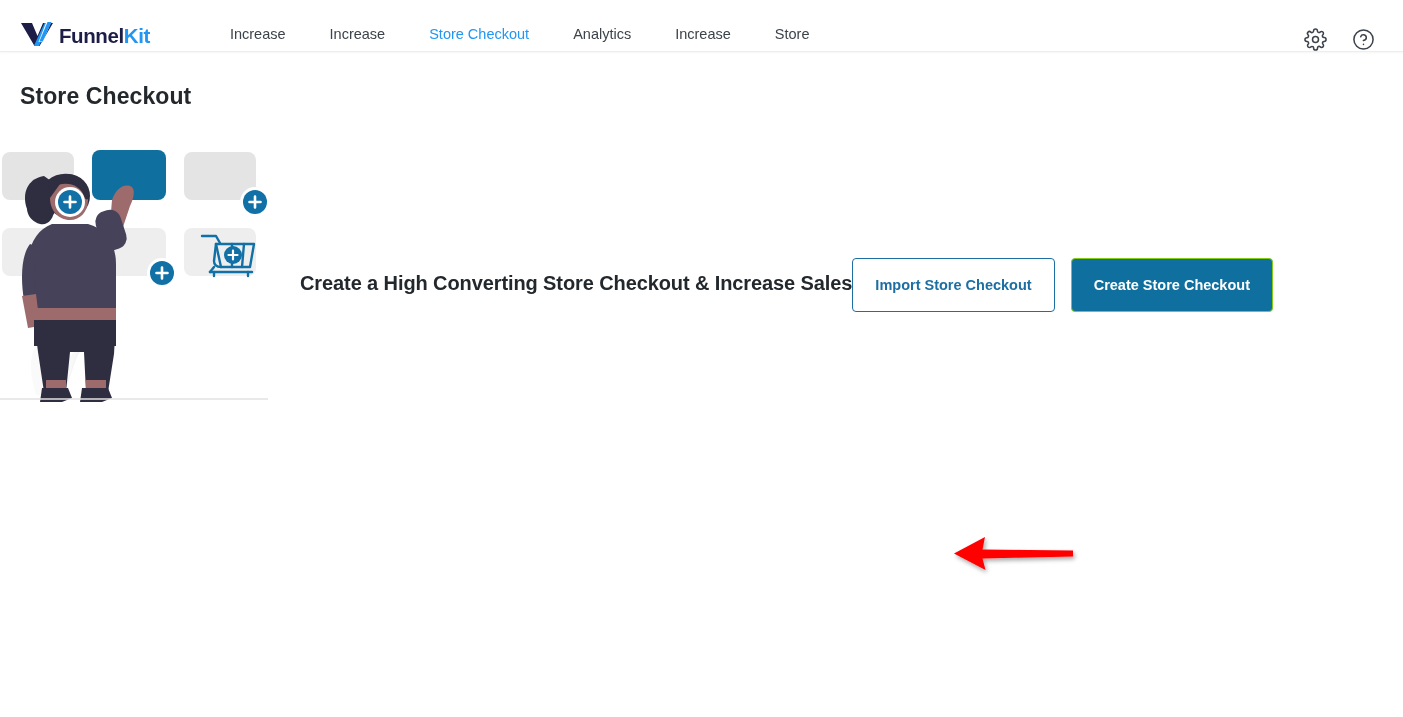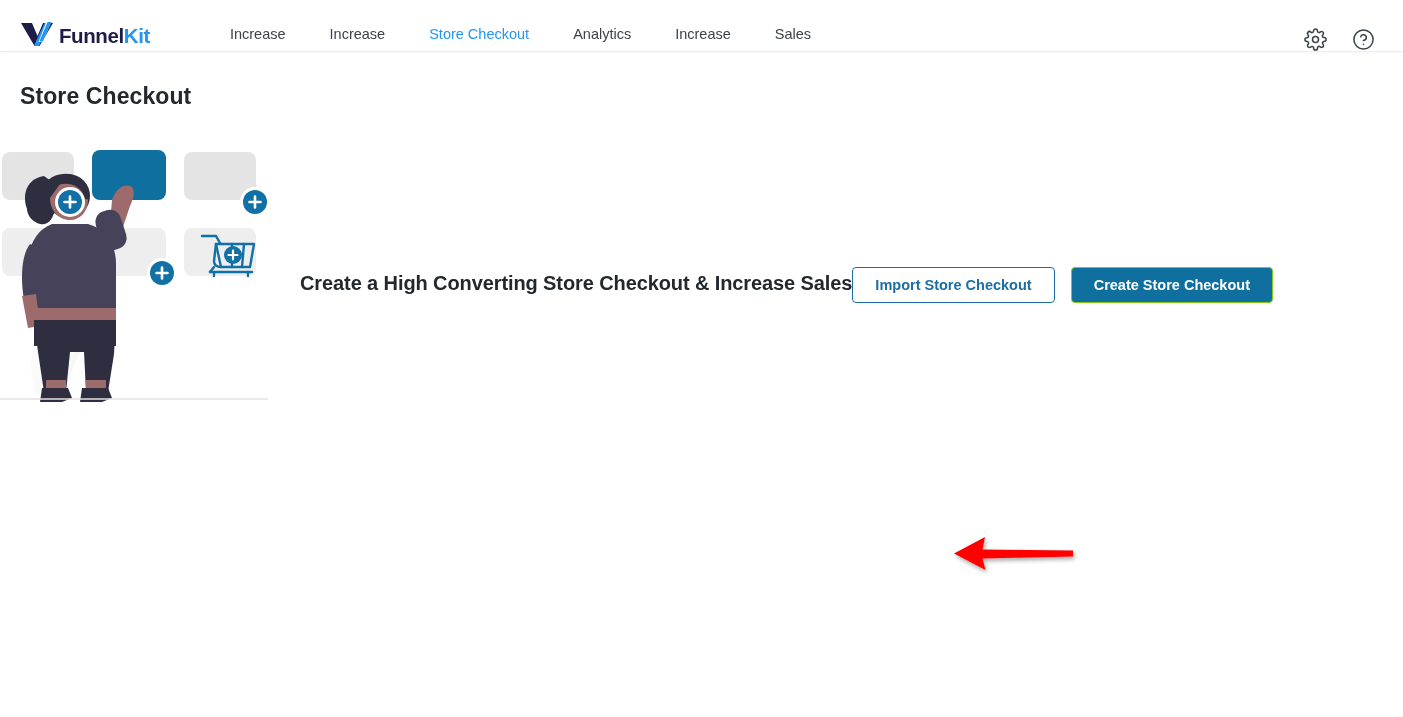--- a/index.html
+++ b/index.html
@@ -126,21 +126,21 @@
     align-items: center;
     gap: 16px;
     margin-top: 28px;
   }
   .btn {
     font-family: "Liberation Sans", sans-serif;
     font-size: 14.5px;
     font-weight: bold;
     border-radius: 4px;
     padding: 0 22px;
-    height: 36px;
+    height: 54px;
     display: inline-flex;
     align-items: center;
     justify-content: center;
     cursor: pointer;
     white-space: nowrap;
     line-height: 1;
   }
   .btn-outline {
     background: #ffffff;
     color: #1d6fa3;
@@ -181,21 +181,21 @@
       <span class="b-funnel">Funnel</span><span class="b-kit">Kit</span>
     </span>
   </div>
 
   <nav class="mainnav">
     <a class="navitem" href="#">Increase</a>
     <a class="navitem" href="#">Increase</a>
     <a class="navitem active" href="#">Store Checkout</a>
     <a class="navitem" href="#">Analytics</a>
     <a class="navitem" href="#">Increase</a>
-    <a class="navitem" href="#">Sales</a>
+    <a class="navitem" href="#">Store</a>
   </nav>
 
   <div class="topbar-right">
     <div class="iconbtn" title="Settings">
       <svg width="23" height="23" viewBox="0 0 24 24" fill="none" stroke="#3c434a" stroke-width="1.6" stroke-linecap="round" stroke-linejoin="round">
         <circle cx="12" cy="12" r="3.1"></circle>
         <path d="M19.4 15a1.65 1.65 0 0 0 .33 1.82l.06.06a2 2 0 1 1-2.83 2.83l-.06-.06a1.65 1.65 0 0 0-1.82-.33 1.65 1.65 0 0 0-1 1.51V21a2 2 0 1 1-4 0v-.09A1.65 1.65 0 0 0 9 19.4a1.65 1.65 0 0 0-1.82.33l-.06.06a2 2 0 1 1-2.83-2.83l.06-.06a1.65 1.65 0 0 0 .33-1.82 1.65 1.65 0 0 0-1.51-1H3a2 2 0 1 1 0-4h.09A1.65 1.65 0 0 0 4.6 9a1.65 1.65 0 0 0-.33-1.82l-.06-.06a2 2 0 1 1 2.83-2.83l.06.06A1.65 1.65 0 0 0 9 4.6a1.65 1.65 0 0 0 1-1.51V3a2 2 0 1 1 4 0v.09a1.65 1.65 0 0 0 1 1.51 1.65 1.65 0 0 0 1.82-.33l.06-.06a2 2 0 1 1 2.83 2.83l-.06.06a1.65 1.65 0 0 0-.33 1.82V9a1.65 1.65 0 0 0 1.51 1H21a2 2 0 1 1 0 4h-.09a1.65 1.65 0 0 0-1.51 1z"></path>
       </svg>
     </div>
     <div class="iconbtn" title="Help">

